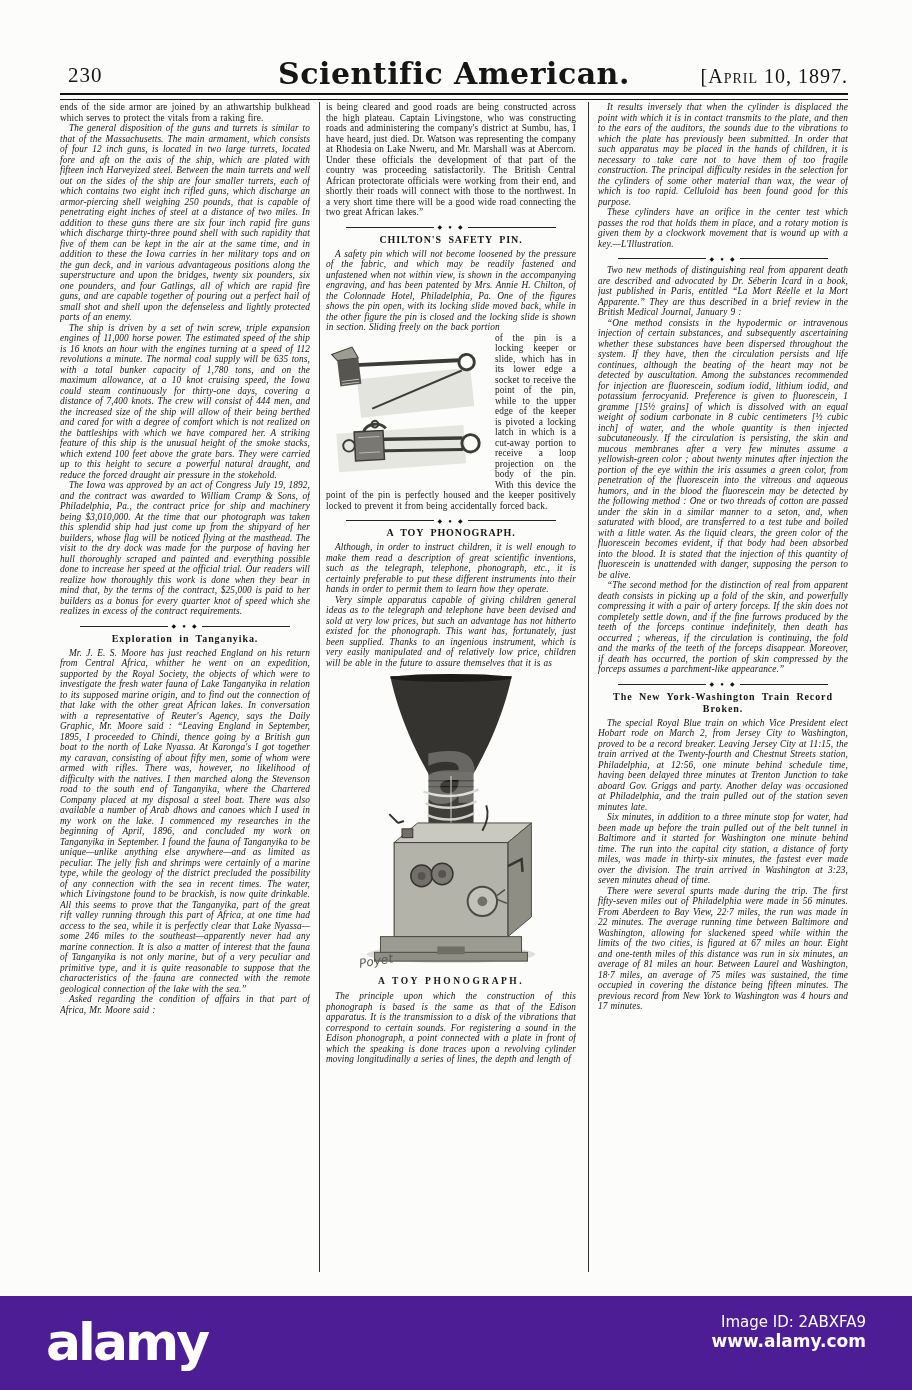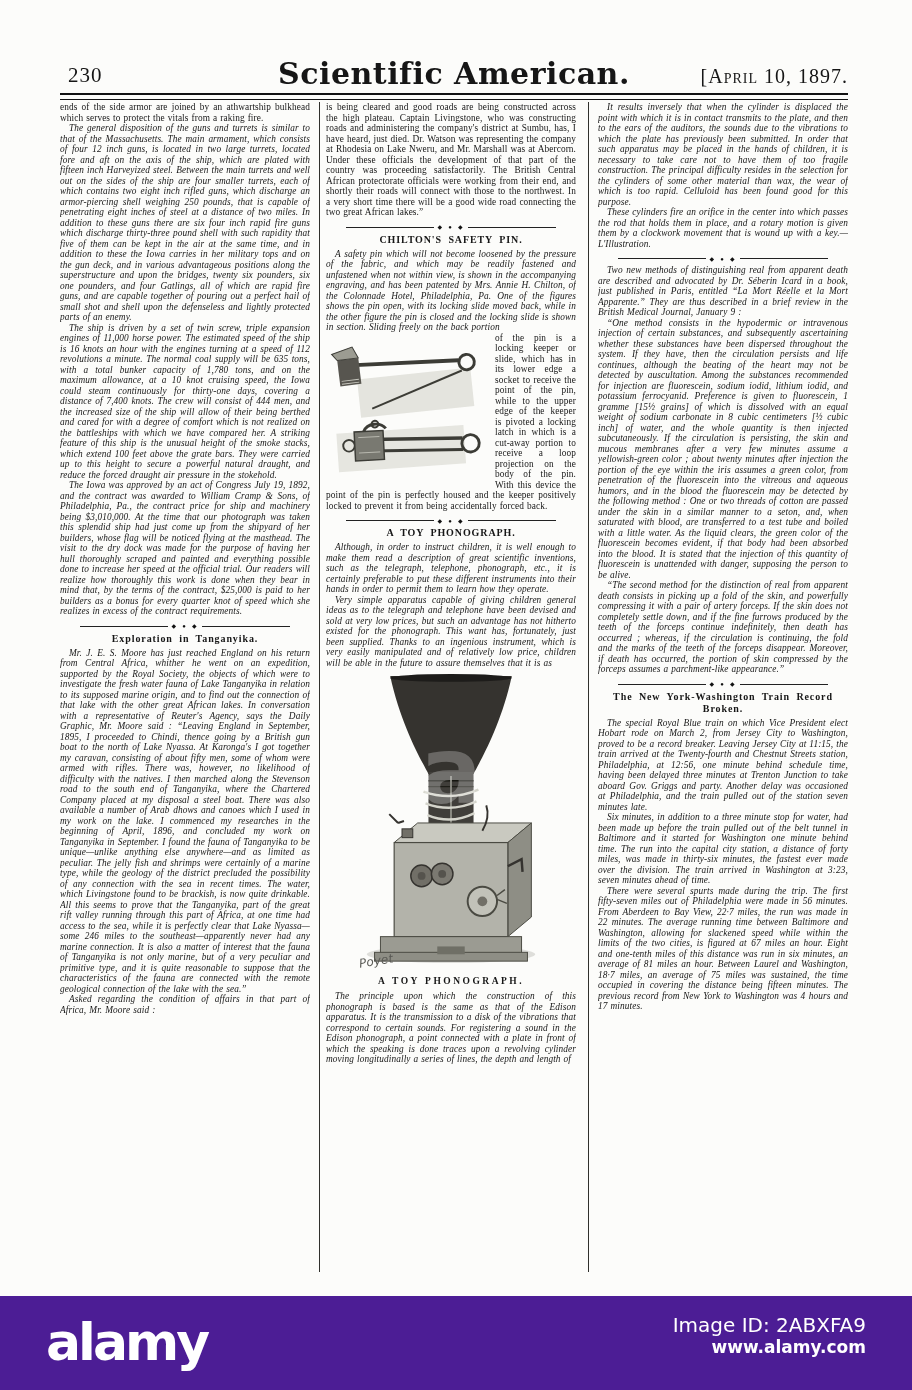--- a/index.html
+++ b/index.html
@@ -35,21 +35,21 @@
   .fig-signature{position:absolute;left:6px;bottom:4px;font-size:12px;font-style:italic;color:#5a5a55;
                  transform:rotate(-9deg);font-family:"DejaVu Sans",sans-serif;}
   .alamy-watermark{position:absolute;left:50%;top:44px;transform:translateX(-50%);
                    font:700 92px "DejaVu Sans",sans-serif;color:rgba(255,255,255,0.26);pointer-events:none;}
   .figcaption{text-align:center;font-weight:bold;font-size:9.5px;letter-spacing:2.5px;margin:5px 0 5px;}
   
   .footer{position:absolute;left:0;top:1296px;width:912px;height:94px;background:#4c1d95;color:#fff;}
   .alamy-logo{position:absolute;left:46px;top:50%;transform:translateY(-52%);
               font:700 52px "DejaVu Sans",sans-serif;letter-spacing:-3px;}
   .fright{position:absolute;right:46px;top:17px;text-align:right;font-family:"DejaVu Sans",sans-serif;}
-  .imageid{font-size:20px;text-align:right;}
+  .imageid{font-size:15px;text-align:right;}
   .url{font-size:17px;font-weight:700;}
 </style>
 </head>
 <body>
 
 <div class="page">
 
   <div class="hdr">
     <span class="pageno">230</span>
     <span class="masthead">Scientific American.</span>
@@ -153,21 +153,21 @@
       </svg>
       <span class="fig-signature">Poyet</span>
       <span class="alamy-watermark">a</span>
     </div>
   </figure>
         <div class="figcaption">A TOY PHONOGRAPH.</div>
         <p class="para indent">The principle upon which the construction of this phonograph is based is the same as that of the Edison apparatus. It is the transmission to a disk of the vibrations that correspond to certain sounds. For registering a sound in the Edison phonograph, a point connected with a plate in front of which the speaking is done traces upon a revolving cylinder moving longitudinally a series of lines, the depth and length of</p>
       </div>
     <div class="column col2">
         <p class="para indent">It results inversely that when the cylinder is displaced the point with which it is in contact transmits to the plate, and then to the ears of the auditors, the sounds due to the vibrations to which the plate has previously been submitted. In order that such apparatus may be placed in the hands of children, it is necessary to take care not to have them of too fragile construction. The principal difficulty resides in the selection for the cylinders of some other material than wax, the wear of which is too rapid. Celluloid has been found good for this purpose.</p>
-        <p class="para indent">These cylinders fire an orifice in the center into which passes the rod that holds them in place, and a rotary motion is given them by a clockwork movement that is wound up with a key.—L'Illustration.</p>
+        <p class="para indent">These cylinders have an orifice in the center test which passes the rod that holds them in place, and a rotary motion is given them by a clockwork movement that is wound up with a key.—L'Illustration.</p>
         <div class="divider">
     <span class="dline"></span>
     <span class="orn">◆ ● ◆</span>
     <span class="dline"></span>
   </div>
         <p class="para indent">Two new methods of distinguishing real from apparent death are described and advocated by Dr. Séberin Icard in a book, just published in Paris, entitled “La Mort Réelle et la Mort Apparente.” They are thus described in a brief review in the British Medical Journal, January 9 :</p>
         <p class="para indent">“One method consists in the hypodermic or intravenous injection of certain substances, and subsequently ascertaining whether these substances have been dispersed throughout the system. If they have, then the circulation persists and life continues, although the beating of the heart may not be detected by auscultation. Among the substances recommended for injection are fluorescein, sodium iodid, lithium iodid, and potassium ferrocyanid. Preference is given to fluorescein, 1 gramme [15½ grains] of which is dissolved with an equal weight of sodium carbonate in 8 cubic centimeters [½ cubic inch] of water, and the whole quantity is then injected subcutaneously. If the circulation is persisting, the skin and mucous membranes after a very few minutes assume a yellowish-green color ; about twenty minutes after injection the portion of the eye within the iris assumes a green color, from penetration of the fluorescein into the vitreous and aqueous humors, and in the blood the fluorescein may be detected by the following method : One or two threads of cotton are passed under the skin in a similar manner to a seton, and, when saturated with blood, are transferred to a test tube and boiled with a little water. As the liquid clears, the green color of the fluorescein becomes evident, if that body had been absorbed into the blood. It is stated that the injection of this quantity of fluorescein is unattended with danger, supposing the person to be alive.</p>
         <p class="para indent">“The second method for the distinction of real from apparent death consists in picking up a fold of the skin, and powerfully compressing it with a pair of artery forceps. If the skin does not completely settle down, and if the fine furrows produced by the teeth of the forceps continue indefinitely, then death has occurred ; whereas, if the circulation is continuing, the fold and the marks of the teeth of the forceps disappear. Moreover, if death has occurred, the portion of skin compressed by the forceps assumes a parchment-like appearance.”</p>
         <div class="divider">
     <span class="dline"></span>

